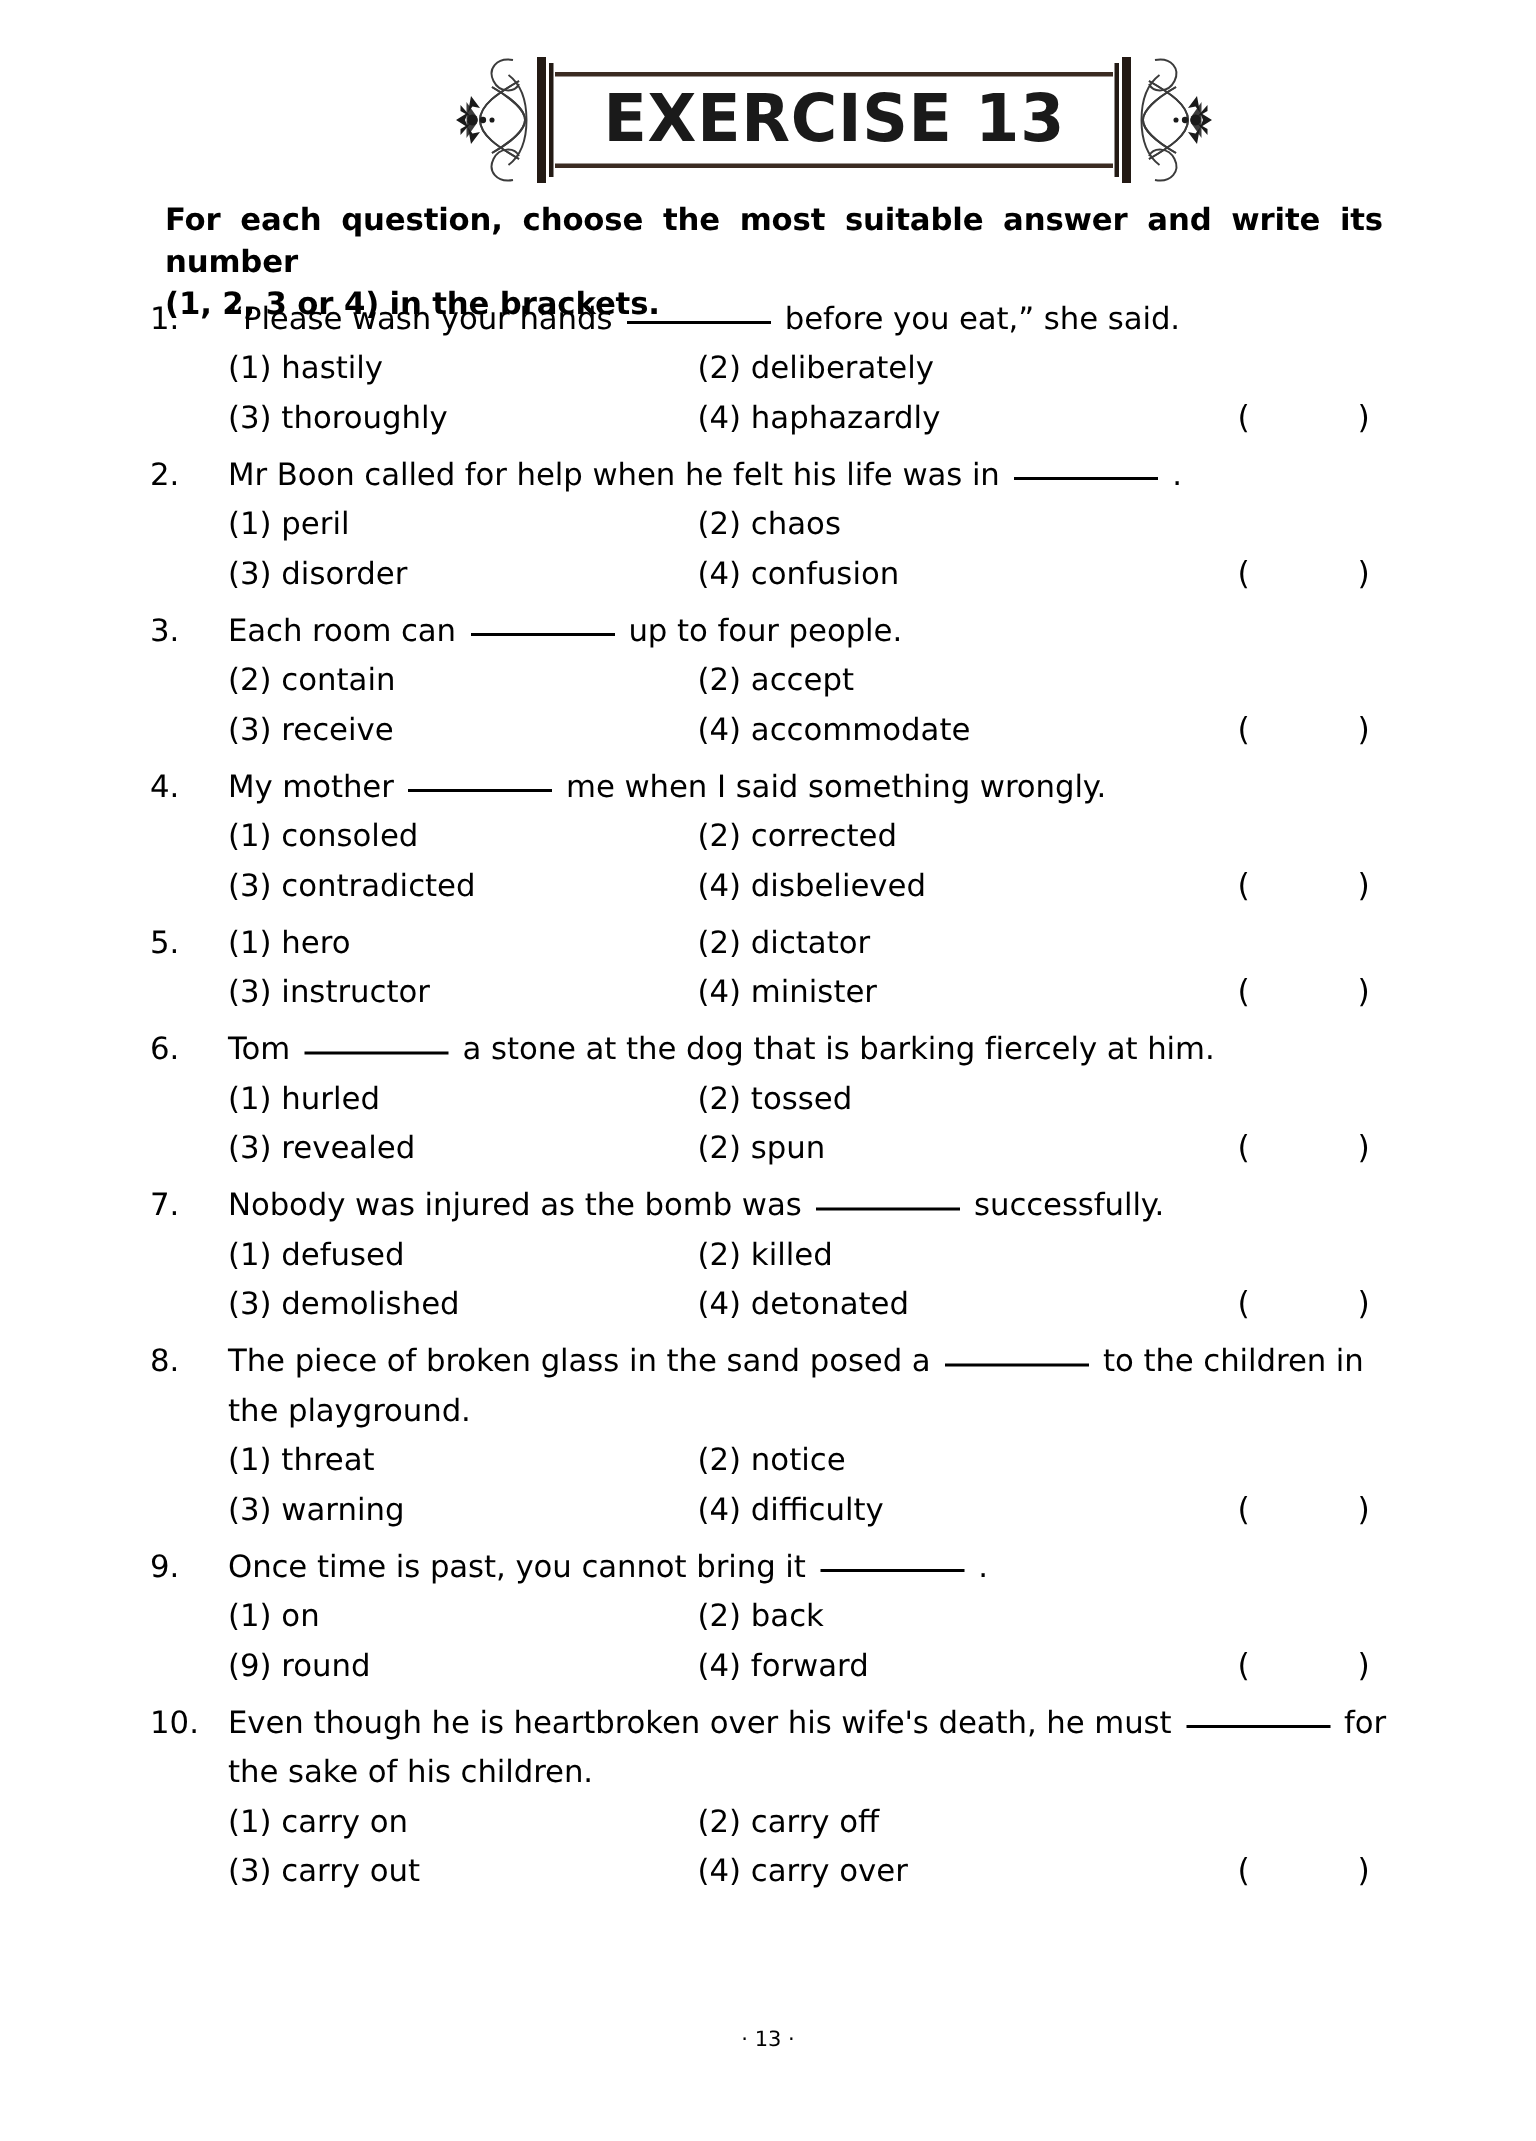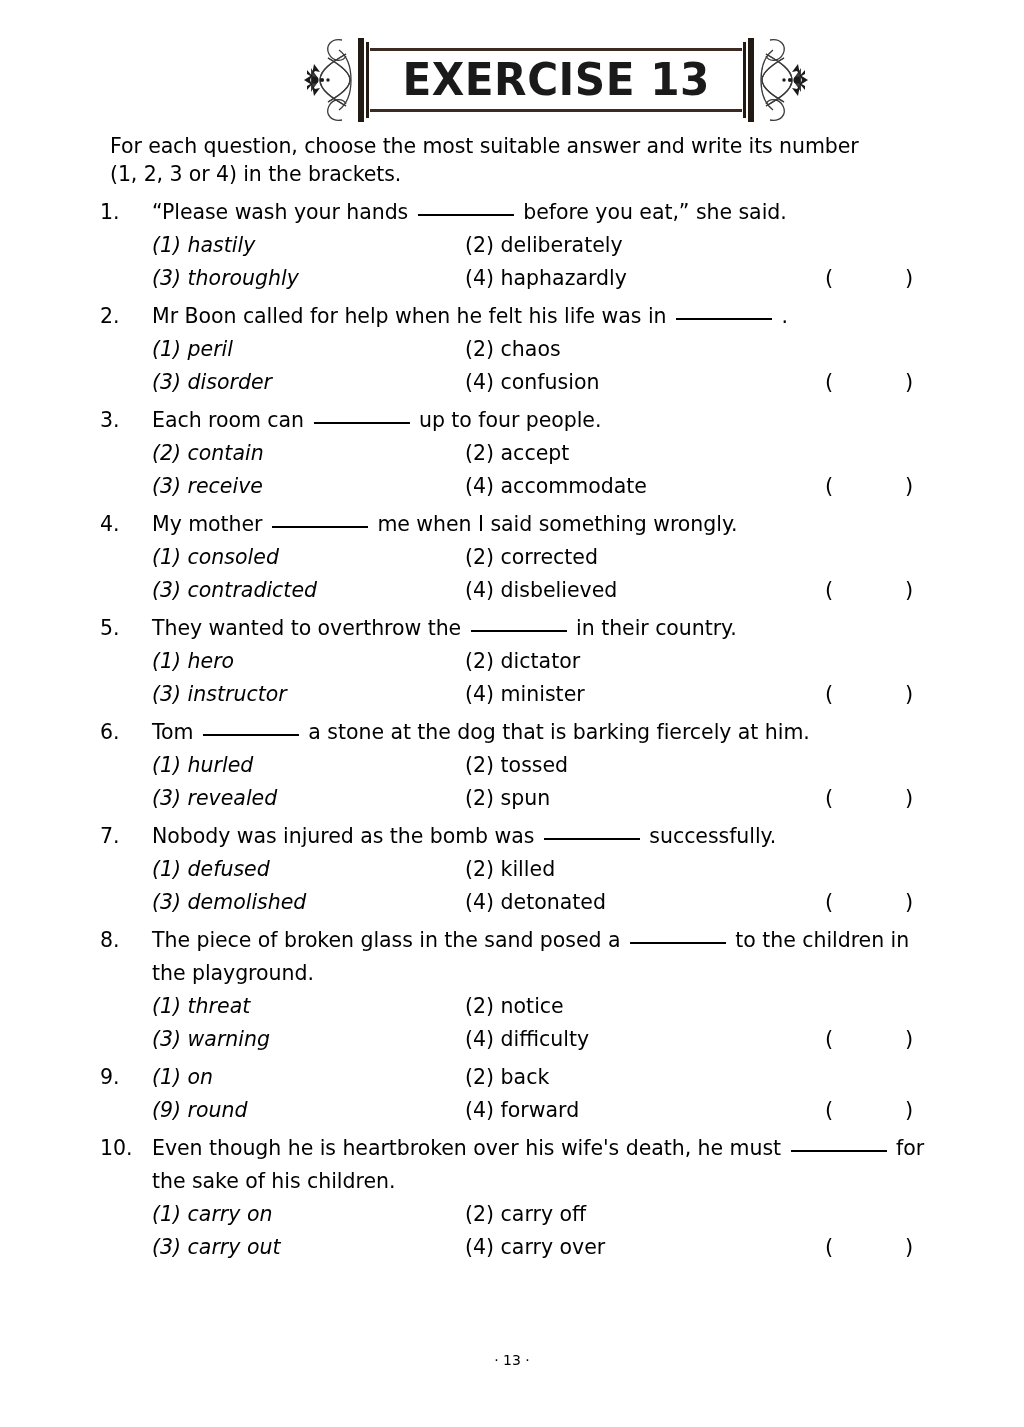--- a/index.html
+++ b/index.html
@@ -64,21 +64,21 @@
     color: #1a1a1a;
     transform: scaleX(0.96);
   }
 
   
   .instructions {
     position: absolute;
     left: 110px;
     top: 132px;
     width: 812px;
-    font-weight: normal;
+    font-weight: bold;
     font-size: 20.5px;
     line-height: 28px;
     letter-spacing: -0.1px;
     text-align: justify;
   }
   .instructions .l2 { text-align: left; }
 
   
   .qlist {
     position: absolute;
@@ -121,21 +121,21 @@
     position: relative;
     height: 33px;
     line-height: 33px;
     font-size: 20.5px;
   }
   .opt {
     position: absolute;
     top: 0;
     white-space: nowrap;
   }
-  .opt.a { left: 0; font-style: italic; }
+  .opt.a { left: 0; }
   .opt.b { left: 313px; }
   .brackets {
     position: absolute;
     top: 0;
     left: 673px;
     width: 96px;
     font-size: 21px;
     line-height: 33px;
   }
   .brackets .bk-l { position: absolute; left: 0; }
@@ -294,21 +294,20 @@
           <span class="opt b">(4) disbelieved</span>
           <span class="brackets">
             <span class="bk-l">(</span>
             <span class="bk-r">)</span>
           </span>
         </div>
       </div>
     </div>
     <div class="question">
       <div class="qnum">5.</div>
-      <div class="stem"><span>They wanted to overthrow the</span> <span class="blank"></span> <span>in their country.</span></div>
       <div class="options">
         <div class="optrow">
           <span class="opt a">(1) hero</span>
           <span class="opt b">(2) dictator</span>
         </div>
         <div class="optrow">
           <span class="opt a">(3) instructor</span>
           <span class="opt b">(4) minister</span>
           <span class="brackets">
             <span class="bk-l">(</span>
@@ -367,20 +366,21 @@
           <span class="opt b">(4) difficulty</span>
           <span class="brackets">
             <span class="bk-l">(</span>
             <span class="bk-r">)</span>
           </span>
         </div>
       </div>
     </div>
     <div class="question">
       <div class="qnum">9.</div>
+      <div class="stem"><span>Once time is past, you cannot bring it</span> <span class="blank"></span> <span>.</span></div>
       <div class="options">
         <div class="optrow">
           <span class="opt a">(1) on</span>
           <span class="opt b">(2) back</span>
         </div>
         <div class="optrow">
           <span class="opt a">(9) round</span>
           <span class="opt b">(4) forward</span>
           <span class="brackets">
             <span class="bk-l">(</span>

